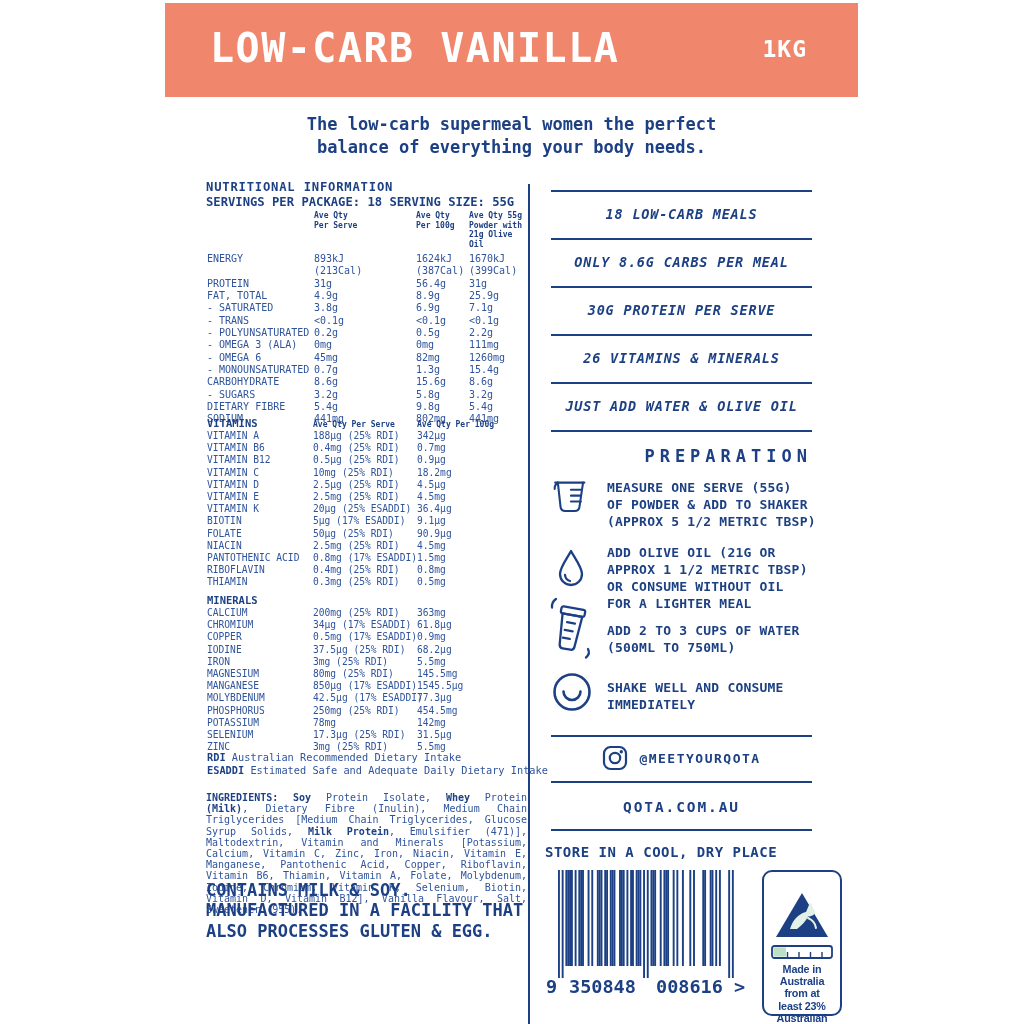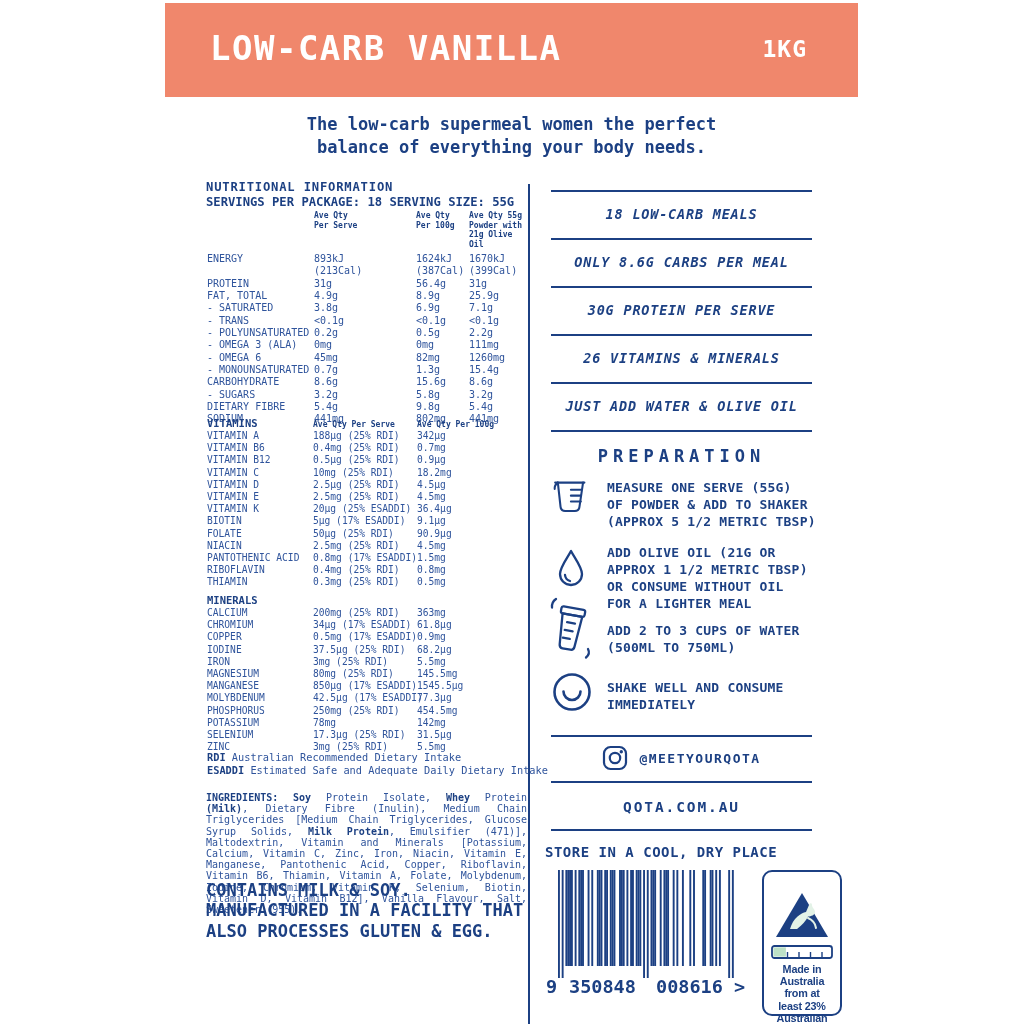--- a/index.html
+++ b/index.html
@@ -10,21 +10,21 @@
     --ink:#2F549C;
     --green:#BCE0C6;
   }
   .page{ position:relative; width:1024px; height:1024px; background:#fff; overflow:hidden;
          font-family:"DejaVu Sans Mono", monospace; color:var(--ink); }
   .abs{ position:absolute; }
 
   
   .hbar{ position:absolute; left:165px; top:3px; width:693px; height:94px; background:var(--coral); }
   .htitle{ position:absolute; left:45px; top:50%; transform:translateY(-54%);
-           font-size:34px; font-weight:bold; letter-spacing:1.5px; color:#fff; white-space:nowrap; }
+           font-size:40px; font-weight:bold; letter-spacing:1.5px; color:#fff; white-space:nowrap; }
   .hweight{ position:absolute; right:51px; top:50%; transform:translateY(-54%);
             font-size:23px; font-weight:bold; letter-spacing:1px; color:#fff; }
   .tagline{ position:absolute; left:165px; top:113px; width:693px; text-align:center;
             font-size:17px; font-weight:bold; line-height:23px; color:var(--navy); }
 
   .vdiv{ position:absolute; left:528px; top:184px; width:2px; height:840px; background:var(--navy); }
 
   
   .nut-title{ left:206px; top:180px; font-size:12.2px; font-weight:bold; letter-spacing:0.8px; color:var(--navy); white-space:nowrap;}
   .nut-serv{ left:206px; top:195px; font-size:12.2px; font-weight:bold; color:var(--navy); white-space:nowrap;}
@@ -58,21 +58,21 @@
            line-height:20.4px; color:var(--navy); white-space:pre-line; }
   .disclaim{ left:206px; top:933px; width:322px; font-size:13.8px; line-height:15.3px;
              color:var(--navy); white-space:pre-line; }
   .company{ left:206px; top:996px; font-size:11px; line-height:14px; white-space:pre; }
 
   
   .hr{ position:absolute; left:551px; width:261px; height:2px; background:var(--navy); }
   .bullet{ position:absolute; left:551px; width:261px; text-align:center;
            font-size:13.5px; font-weight:bold; font-style:italic; letter-spacing:0.8px;
            color:var(--navy); white-space:nowrap; }
-  .prep-title{ left:551px; top:446px; width:261px; text-align:center;
+  .prep-title{ left:551px; top:446px; width:261px; text-align:right;
                font-size:17px; font-weight:bold; letter-spacing:5px; color:var(--navy); }
   .step-text{ position:absolute; left:607px; width:232px; font-size:13px; font-weight:bold;
               line-height:17px; letter-spacing:0.2px; color:var(--navy); white-space:pre-line; }
   .icon svg{ display:block; }
   .stroke{ fill:none; stroke:var(--navy); stroke-width:2.3; stroke-linecap:round; stroke-linejoin:round; }
 
   .igrow{ left:551px; top:742px; width:261px; height:32px; display:flex; align-items:center;
           justify-content:center; gap:11px; }
   .igtext{ font-size:13px; font-weight:bold; letter-spacing:1.5px; color:var(--navy); }
   .site{ left:551px; top:799px; width:261px; text-align:center; font-size:14.5px;

